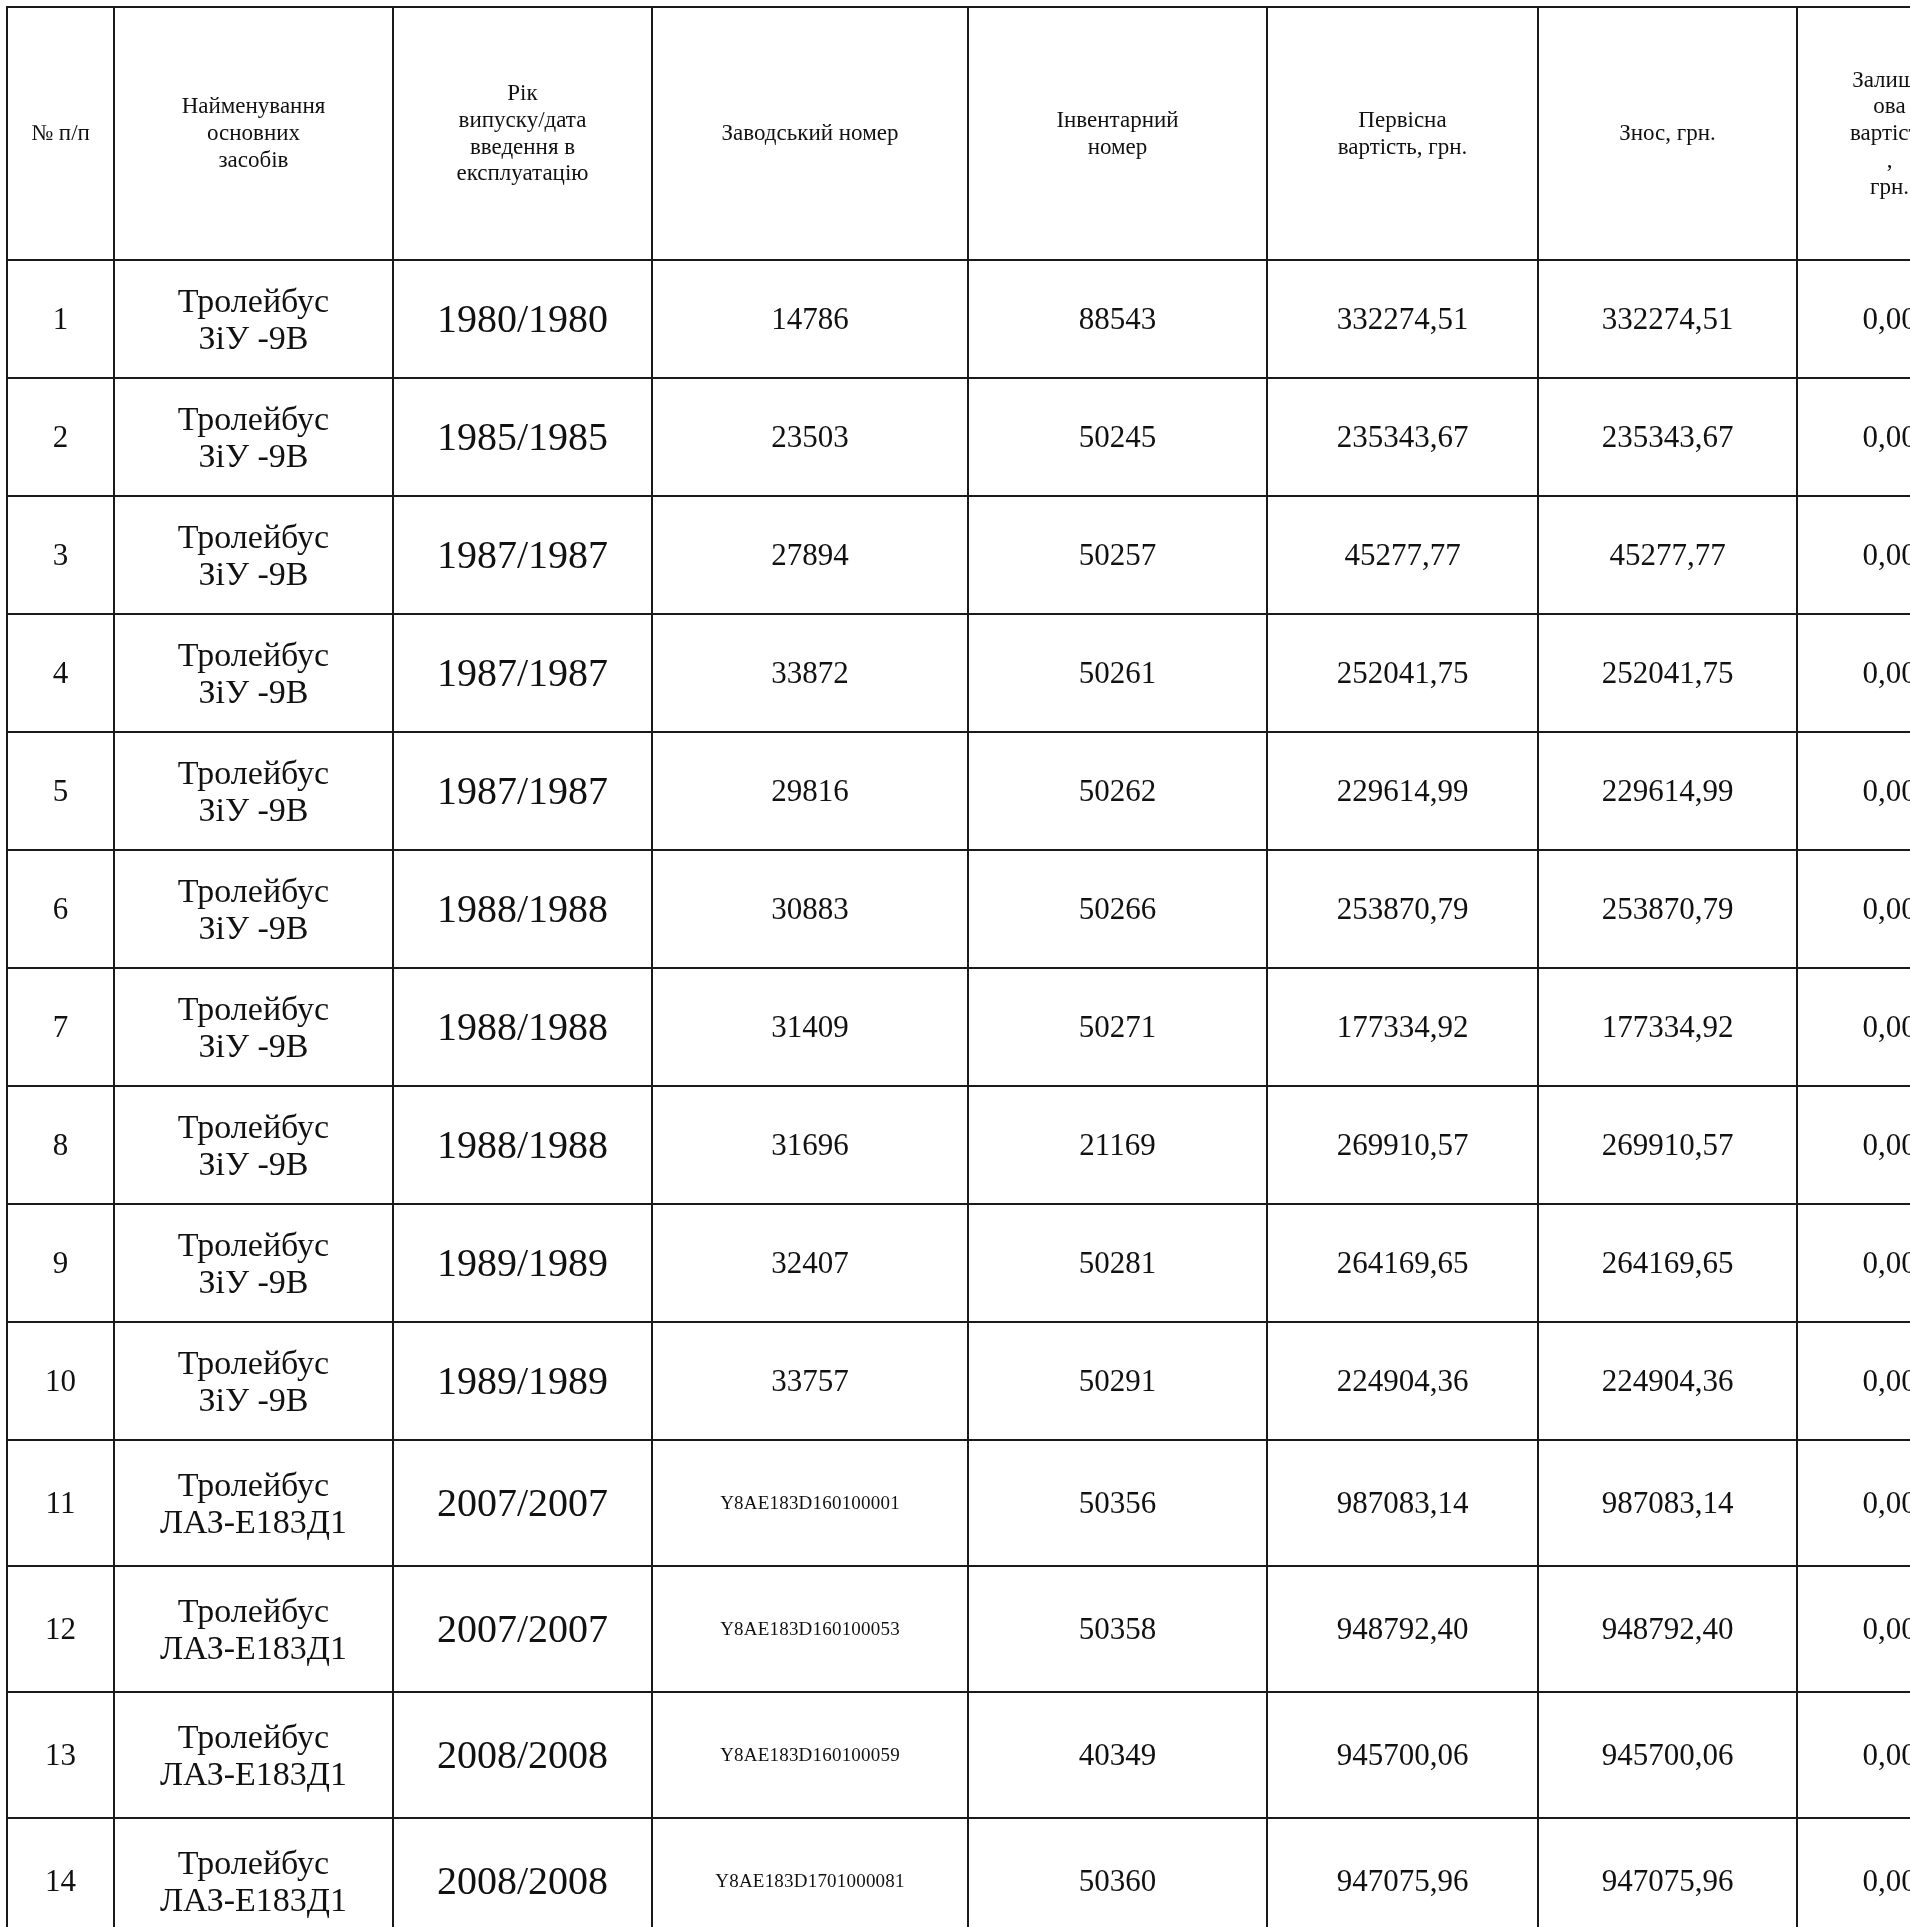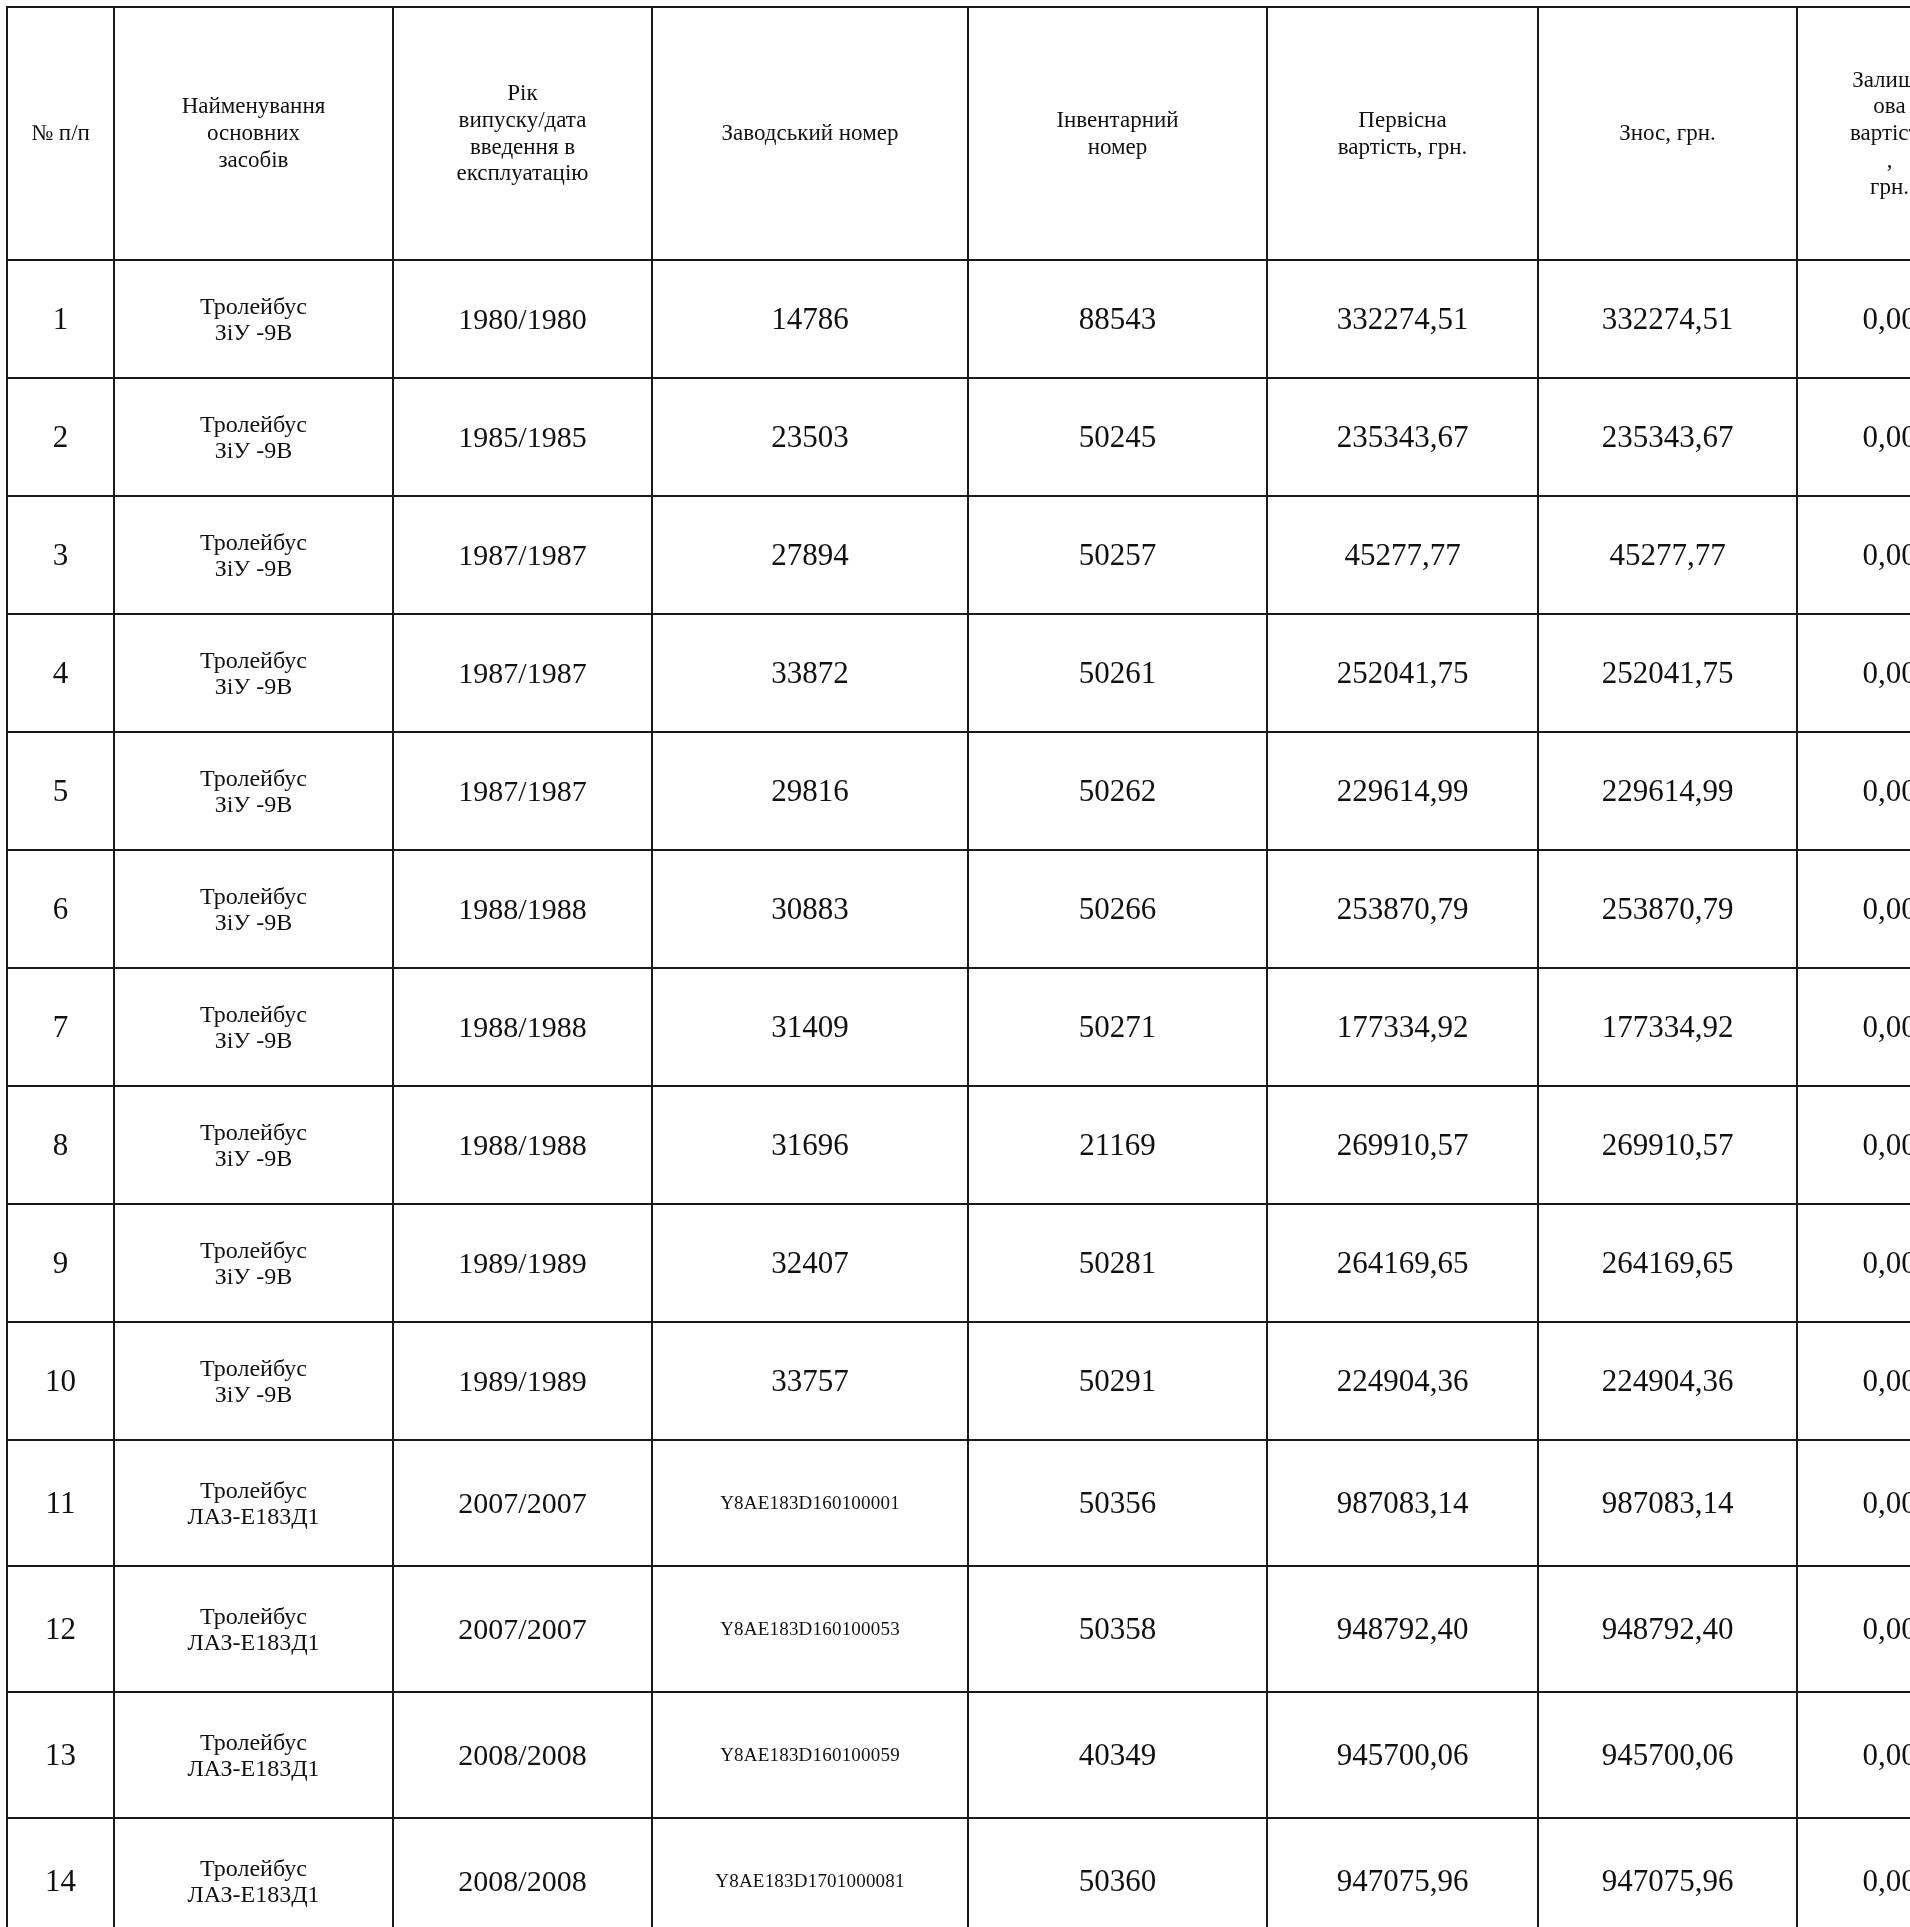--- a/index.html
+++ b/index.html
@@ -55,27 +55,27 @@
 
   tbody td {
     font-size: 31px;
     height: 118px;
     line-height: 1.12;
   }
   tbody tr.row-tall td { height: 126px; }
 
   td.cell-num { font-size: 31px; }
   td.cell-name {
-    font-size: 24px;
+    font-size: 34px;
     text-align: center;
     line-height: 1.1;
     padding: 2px 2px;
   }
   td.cell-name .ln { display: block; white-space: nowrap; }
-  td.cell-year { font-size: 30px; }
+  td.cell-year { font-size: 40px; }
   td.cell-factory { font-size: 31px; }
   td.cell-factory.vin { font-size: 19px; letter-spacing: 0.2px; }
   td.cell-inv { font-size: 31px; }
   td.cell-initial { font-size: 31px; }
   td.cell-wear { font-size: 31px; }
   td.cell-residual { font-size: 31px; }
 
   th .hdr {
     display: block;
     white-space: pre-line;

